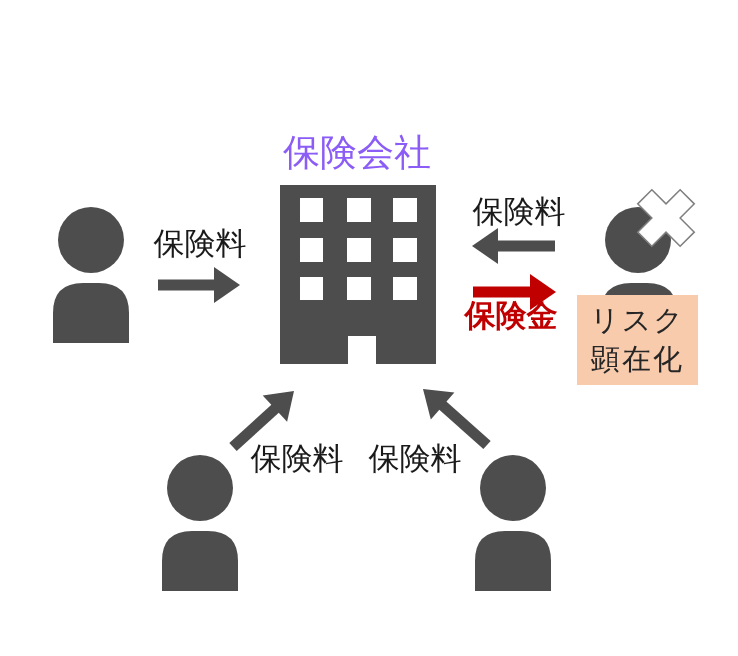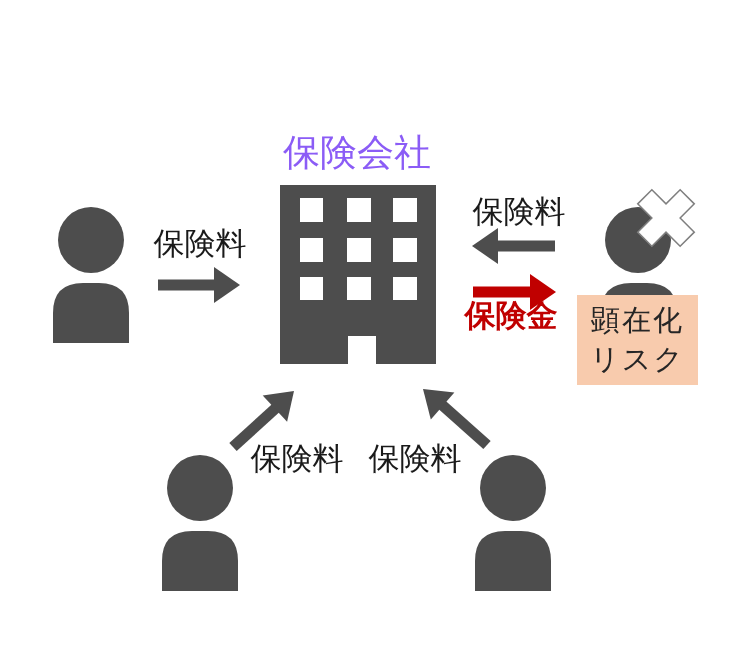--- a/index.html
+++ b/index.html
@@ -140,17 +140,17 @@
 
   <div class="label" style="left:469px; top:196px; width:100px;">保険料</div>
 
   <div class="label" style="left:247px; top:443px; width:100px;">保険料</div>
 
   <div class="label" style="left:365px; top:443px; width:100px;">保険料</div>
 
   <div class="label label-payout" style="left:451px; top:300px; width:120px;">保険金</div>
 
   <div class="risk-box">
+    <span>リスク</span>
     <span>顕在化</span>
-    <span>リスク</span>
   </div>
 
 </div>
 
 </body></html>

